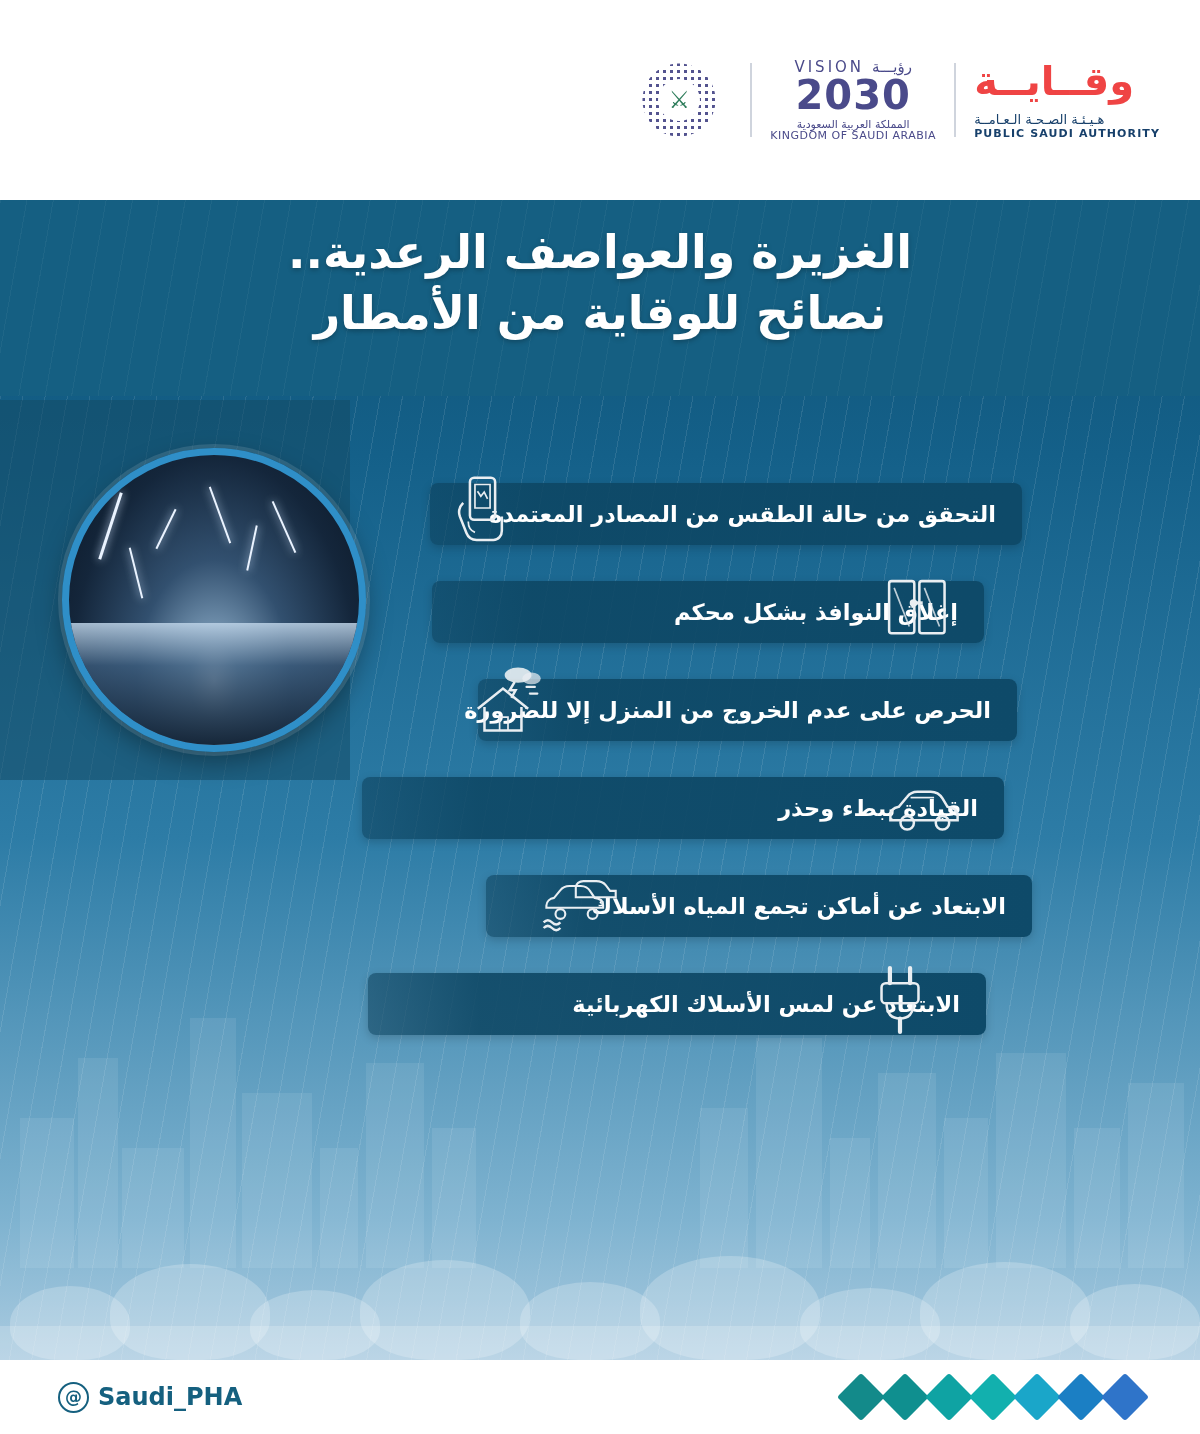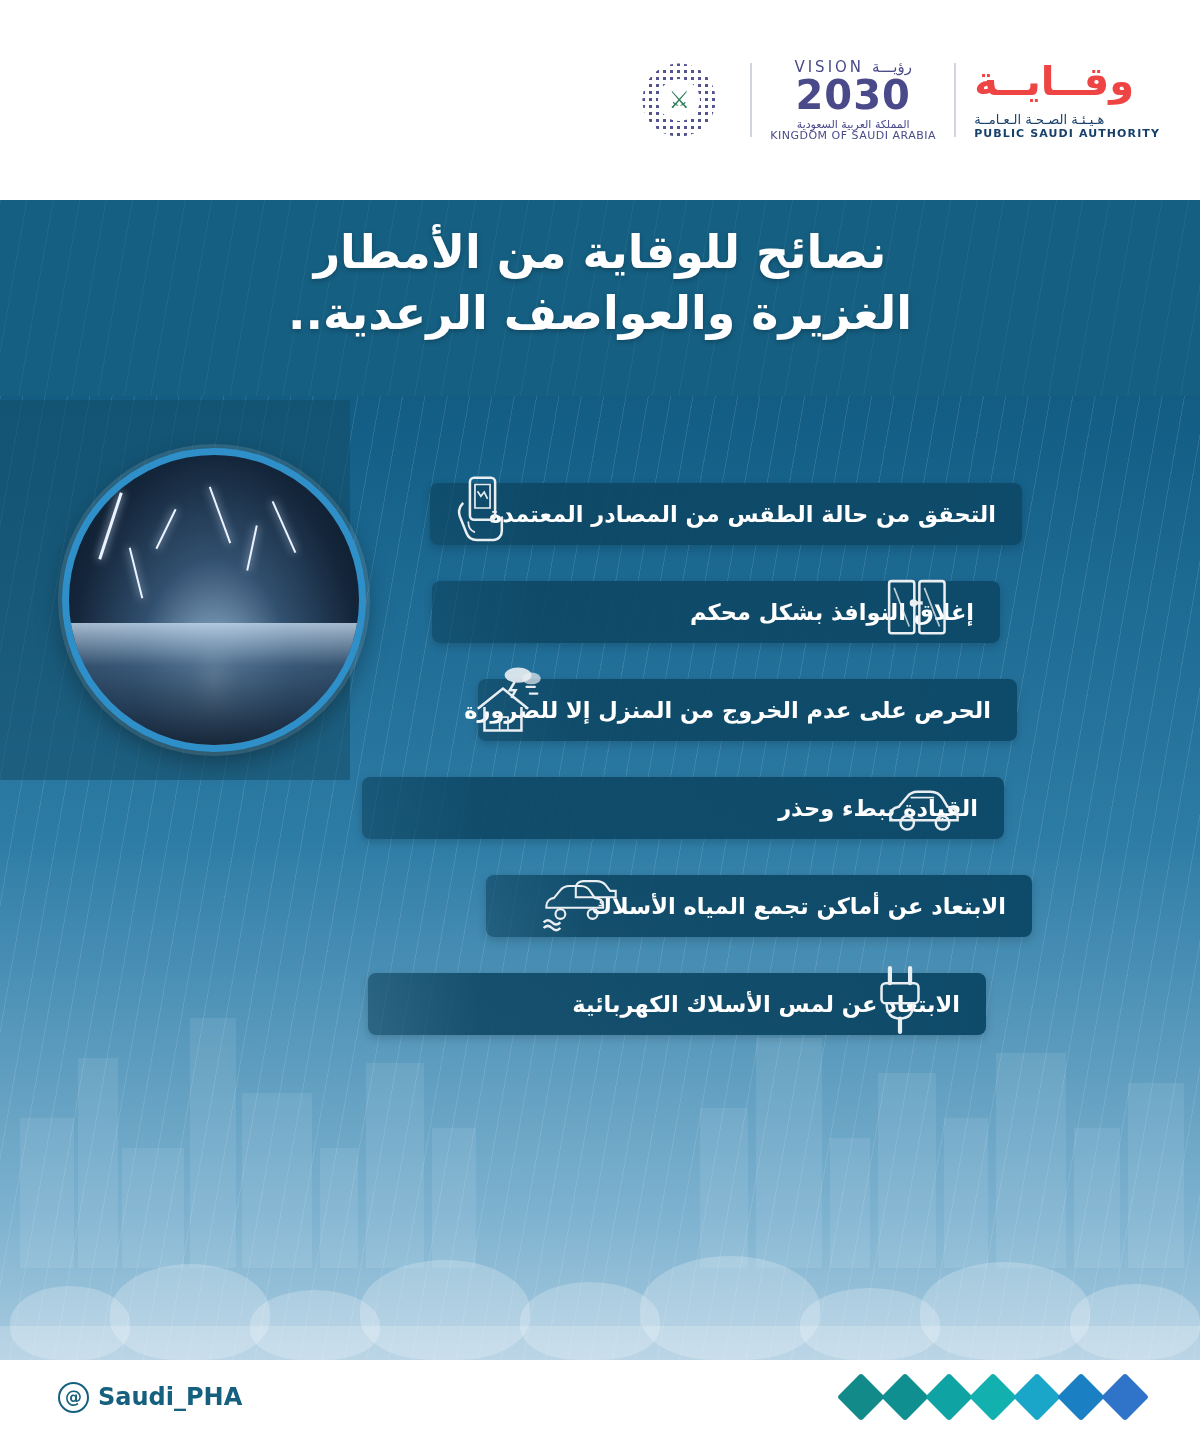--- a/index.html
+++ b/index.html
@@ -162,21 +162,21 @@
     position:absolute;
     width:96px;height:92px;
     display:flex;align-items:center;justify-content:center;
     color:#e9eef2;
   }
   .icon svg{width:84px;height:84px;display:block;}
 
   
   .r1 .bar{right:178px;left:430px;}
   .r1 .icon{right:672px;top:-6px;}
-  .r2 .bar{right:200px;left:432px;}
+  .r2 .bar{right:216px;left:432px;}
   .r2 .icon{right:236px;top:-4px;}
   .r3 .bar{right:183px;left:478px;}
   .r3 .icon{right:644px;top:-8px;}
   .r4 .bar{right:196px;left:362px;}
   .r4 .icon{right:228px;top:-2px;}
   .r5 .bar{right:168px;left:486px;}
   .r5 .icon{right:572px;top:-6px;}
   .r6 .bar{right:214px;left:368px;}
   .r6 .icon{right:252px;top:-4px;}
   .r7 .bar{right:150px;left:266px;}
@@ -275,22 +275,22 @@
     <div class="t" style="left:800px;width:140px;height:72px;"></div>
     <div class="t" style="left:920px;width:170px;height:98px;"></div>
     <div class="t" style="left:1070px;width:130px;height:76px;"></div>
   </div>
   <div class="ground"></div>
 
   <div class="titleband">
     <div class="rainlines"></div>
   </div>
   <div class="title">
+    <div>الغزيرة والعواصف الرعدية..</div>
     <div>نصائح للوقاية من الأمطار</div>
-    <div>الغزيرة والعواصف الرعدية..</div>
   </div>
 
   <div class="photo-panel"></div>
 
   <div class="photo">
     <div class="bolt" style="left:40px;top:36px;width:3px;height:70px;transform:rotate(18deg);"></div>
     <div class="bolt" style="left:66px;top:92px;width:2px;height:52px;transform:rotate(-14deg);"></div>
     <div class="bolt" style="left:96px;top:52px;width:2px;height:44px;transform:rotate(26deg);"></div>
     <div class="bolt" style="left:150px;top:30px;width:2px;height:60px;transform:rotate(-20deg);"></div>
     <div class="bolt" style="left:182px;top:70px;width:2px;height:46px;transform:rotate(12deg);"></div>

